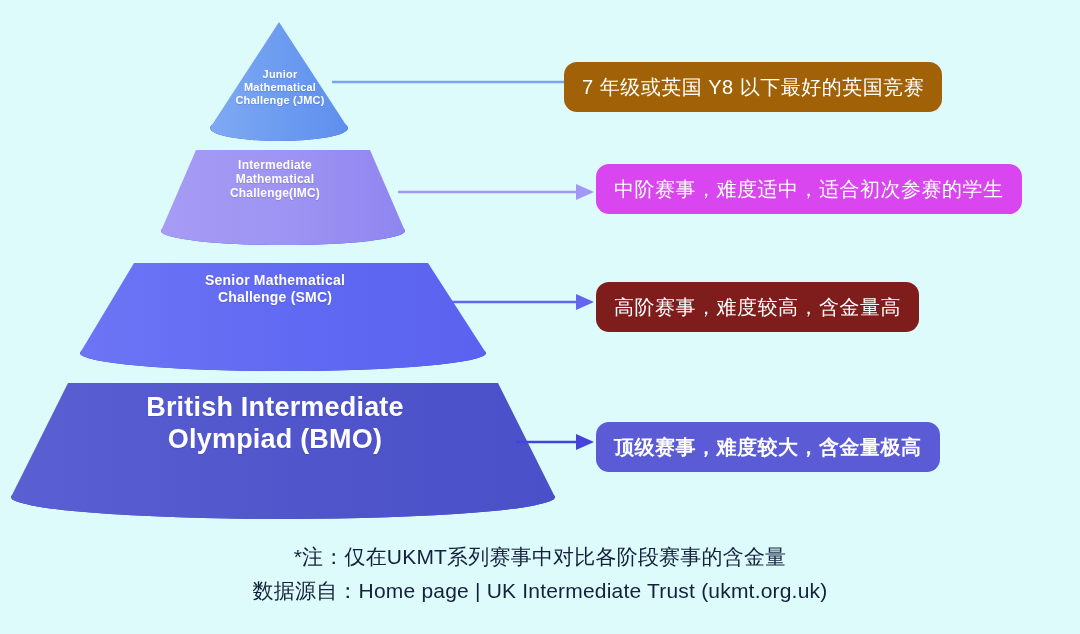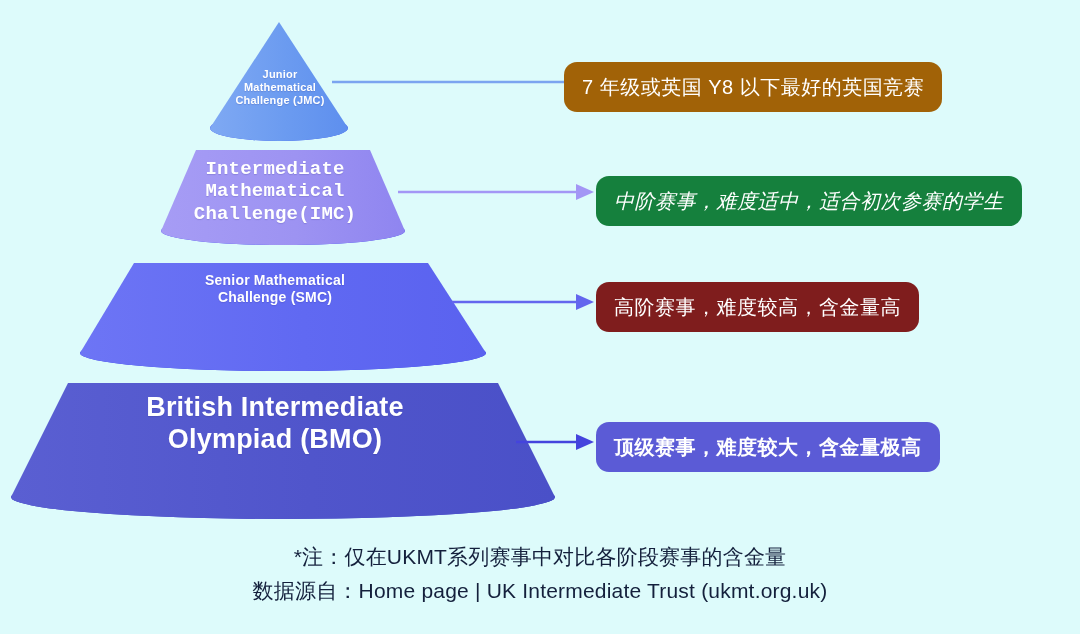--- a/index.html
+++ b/index.html
@@ -20,42 +20,42 @@
     color:#ffffff;
     text-align:center;
     font-weight:600;
     line-height:1.18;
     letter-spacing:0.2px;
     text-shadow:0 1px 1px rgba(40,40,120,.18);
     white-space:pre-line;
     pointer-events:none;
   }
   #label-jmc { left:200px; top:68px;  width:160px; font-size:11px; }
-  #label-imc { left:160px; top:158px; width:230px; font-size:19px;font-family:Liberation Mono, monospace; }
+  #label-imc { left:160px; top:158px; width:230px; font-size:12px; }
   #label-smc { left:110px; top:272px; width:330px; font-size:14px; }
   #label-bmo { left:60px;  top:392px; width:430px; font-size:27px; }
 
   
   .arrow { position:absolute; height:22px; }
 
   
   .callout {
     position:absolute;
     display:flex; align-items:center;
     border-radius:13px;
     color:#ffffff;
     font-size:20px;
     font-weight:500;
     letter-spacing:0.5px;
     padding:0 18px;
     height:50px;
     white-space:nowrap;
   }
   #callout-1 { left:564px; top:62px;  background:#a16207; }
-  #callout-2 { left:596px; top:176px; background:#15803d;font-style:italic; }
+  #callout-2 { left:596px; top:164px; background:#d946ef; }
   #callout-3 { left:596px; top:282px; background:#7f1d1d; }
   #callout-4 { left:596px; top:422px; background:#5B5BD6;font-weight:bold; }
 
   
   #footer {
     position:absolute; left:0; top:540px; width:1080px;
     text-align:center; color:#14203c;
   }
   #footer div { font-size:21px; line-height:1.62; letter-spacing:0.2px; }
 </style>

